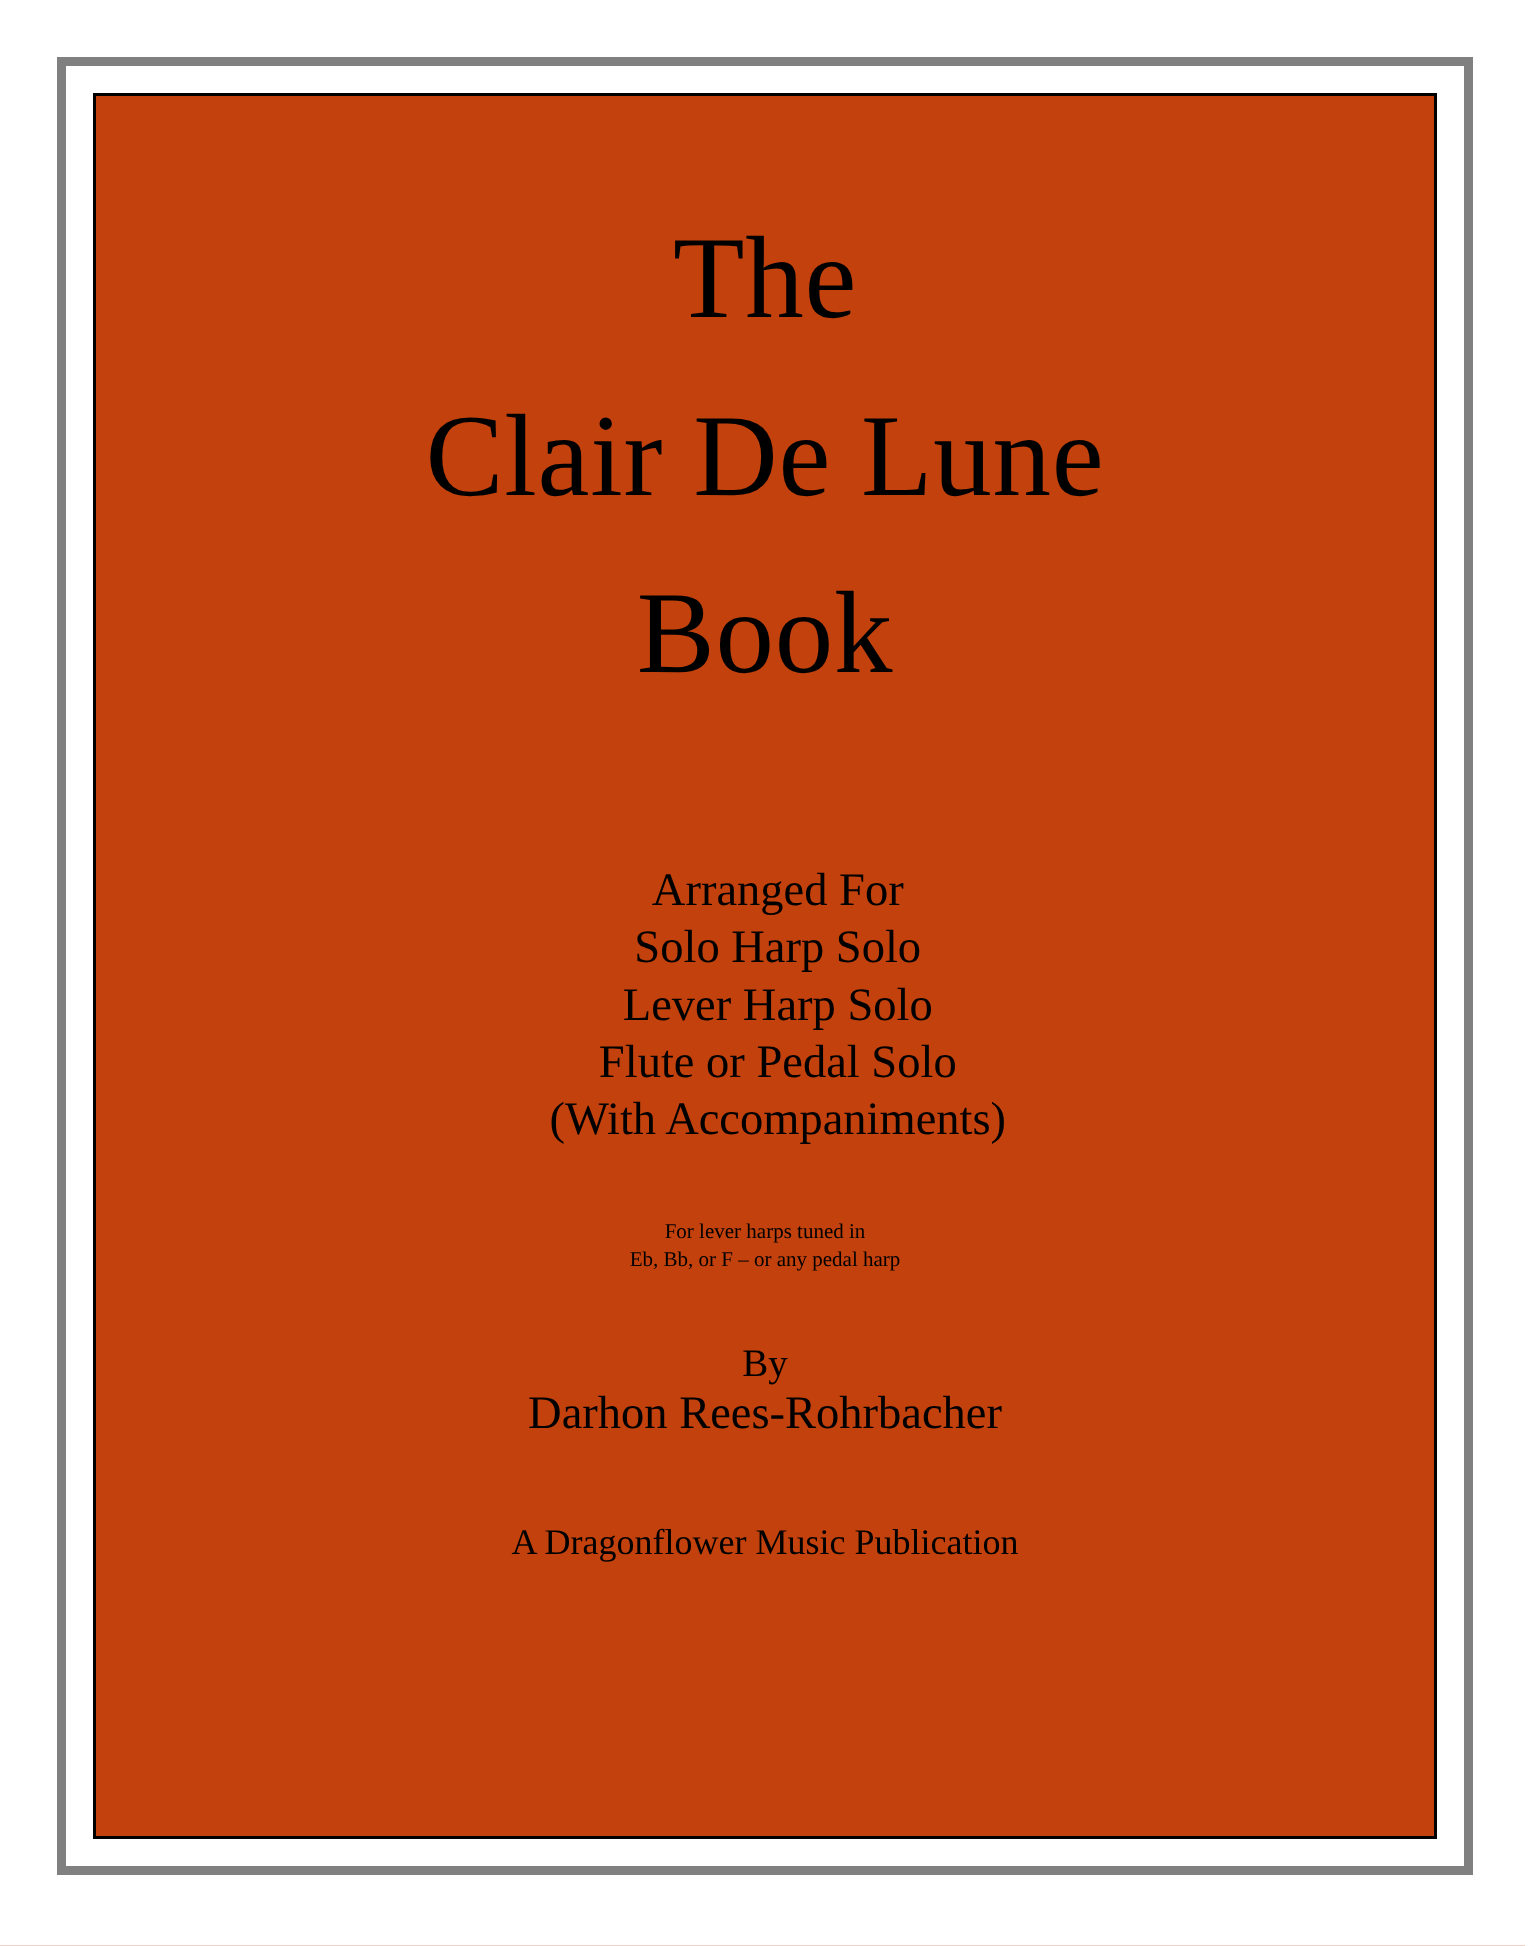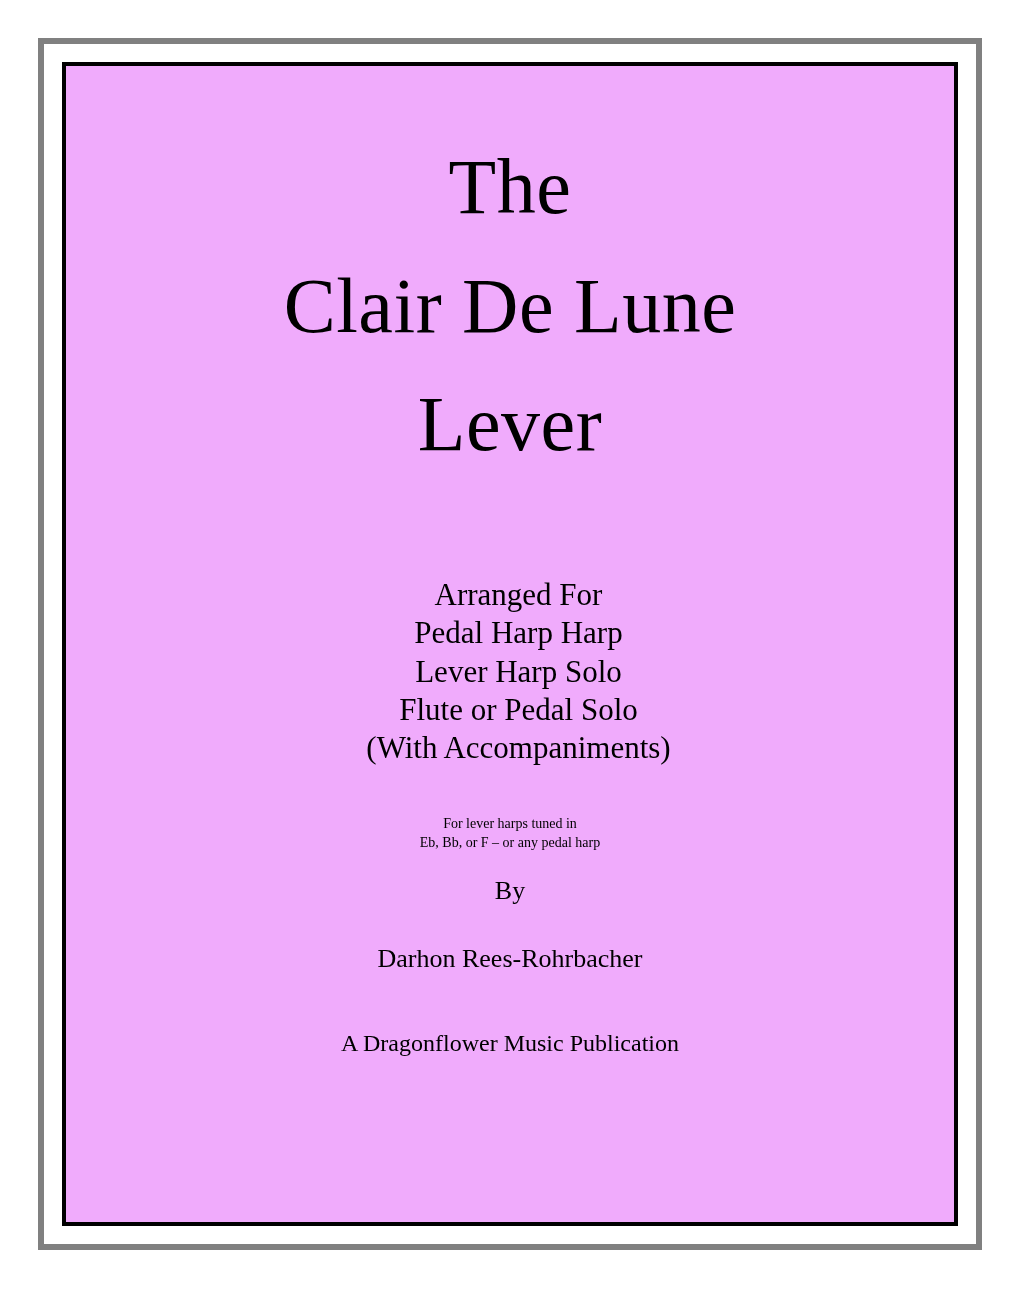--- a/index.html
+++ b/index.html
@@ -26,22 +26,22 @@
     background: #ffffff;
   }
 
   .page-inner {
     position: absolute;
     left: 18px;
     top: 18px;
     right: 18px;
     bottom: 18px;
     box-sizing: border-box;
-    border: 4px solid #000000;
-    background: #f0abfc;
+    border: 2px solid #000000;
+    background: #c2410c;
   }
 
   .content {
     position: absolute;
     left: 0;
     top: 0;
     width: 100%;
     height: 100%;
     text-align: center;
   }
@@ -69,50 +69,49 @@
 
   .tuning-block {
     margin-top: 46px;
   }
   .tuning-line {
     font-size: 14px;
     line-height: 1.38;
   }
 
   .by-line {
-    margin-top: 24px;
+    margin-top: 44px;
     font-size: 26px;
   }
 
   .author-line {
-    margin-top: 38px;
-    font-size: 26px;
+    font-size: 31px;
   }
 
   .publisher-line {
     margin-top: 56px;
     font-size: 24px;
   }
 </style>
 </head>
 <body>
 
 <div class="page-outer">
   <div class="page-inner">
     <div class="content">
 
       <div class="title-block">
         <div class="title-line">The</div>
         <div class="title-line">Clair De Lune</div>
-        <div class="title-line">Lever</div>
+        <div class="title-line">Book</div>
       </div>
 
       <div class="arrangement-block">
         <div class="arrangement-line">Arranged For</div>
-        <div class="arrangement-line">Pedal Harp Harp</div>
+        <div class="arrangement-line">Solo Harp Solo</div>
         <div class="arrangement-line">Lever Harp Solo</div>
         <div class="arrangement-line">Flute or Pedal Solo</div>
         <div class="arrangement-line">(With Accompaniments)</div>
       </div>
 
       <div class="tuning-block">
         <div class="tuning-line">For lever harps tuned in</div>
         <div class="tuning-line">Eb, Bb, or F – or any pedal harp</div>
       </div>
 

